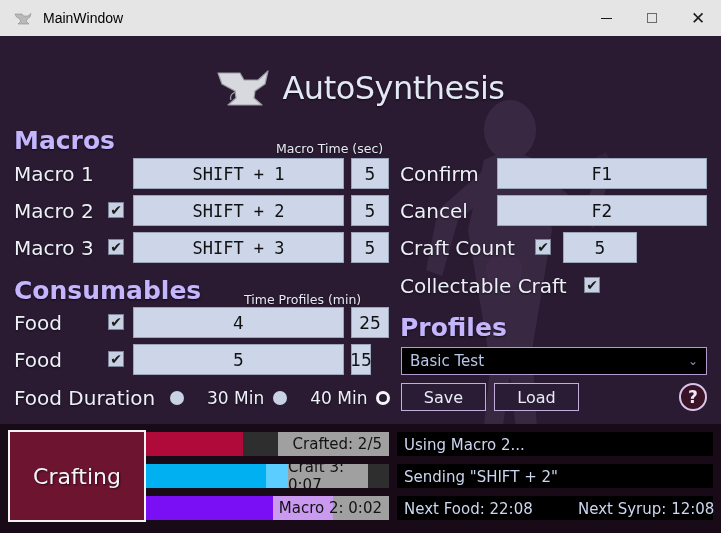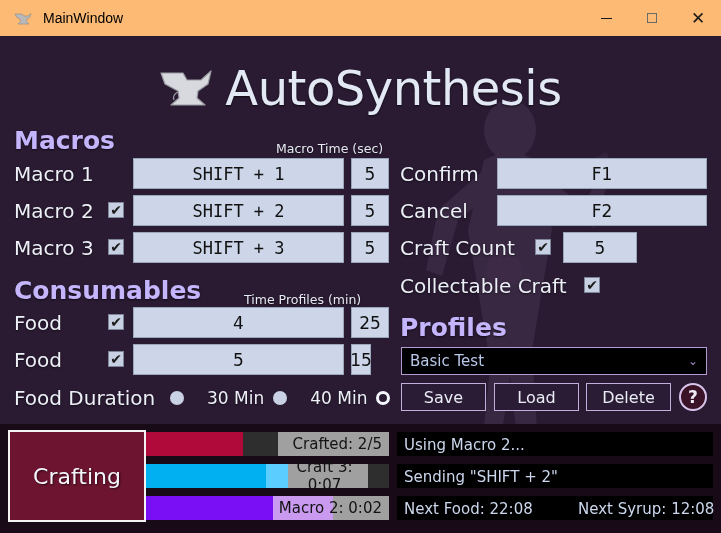--- a/index.html
+++ b/index.html
@@ -7,21 +7,21 @@
     width: 721px; height: 533px;
     overflow: hidden;
     font-family: "DejaVu Sans", sans-serif;
     background: #2a1b33;
   }
   #app { position: relative; width: 721px; height: 533px; background: #2a1b33; }
 
   
   .titlebar {
     position: absolute; left: 0; top: 0; width: 721px; height: 36px;
-    background: #fdba74; display: flex; align-items: center;
+    background: #e5e5e5; display: flex; align-items: center;
   }
   .tb-icon { width: 30px; display: flex; justify-content: center; align-items: center; margin-left: 8px; }
   .tb-title { font-size: 14px; color: #000; font-family: "Liberation Sans", sans-serif; margin-left: 5px; }
   .tb-spacer { flex: 1; }
   .tb-btn {
     width: 46px; height: 36px; display: flex; align-items: center; justify-content: center;
     color: #1a1a1a; font-size: 13px; font-family: "Liberation Sans", sans-serif;
   }
   .tb-btn .glyph-min { display:block; width:11px; height:1px; background:#1a1a1a; }
   .tb-btn .glyph-max { display:block; width:10px; height:10px; border:1px solid #6a6a6a; }
@@ -32,21 +32,21 @@
     position: absolute; left: 380px; top: 60px; width: 330px; height: 400px;
     opacity: 0.16; pointer-events: none; overflow: hidden;
   }
 
   
   .logo {
     position: absolute; left: 0; top: 57px; width: 721px; height: 62px;
     display: flex; align-items: center; justify-content: center; gap: 10px;
   }
   .logo-text {
-    font-size: 48px; font-family: "DejaVu Sans", sans-serif; font-weight: 400;
+    font-size: 32px; font-family: "DejaVu Sans", sans-serif; font-weight: 400;
     color: #e3e8f5; letter-spacing: -0.5px;
     text-shadow: 0 1px 2px rgba(0,0,0,0.65);
   }
 
   
   .heading {
     position: absolute; font-size: 25px; font-weight: bold; color: #c4b5fd;
     font-family: "DejaVu Sans", sans-serif; text-shadow: 0 1px 2px rgba(0,0,0,0.6);
   }
   .sublabel {
@@ -106,21 +106,21 @@
 
   
   .bottombar { position: absolute; left: 0; top: 424px; width: 721px; height: 109px; background: #180a16; }
   .statebtn {
     position: absolute; left: 8px; top: 430px; width: 138px; height: 92px;
     background: #6d1430; border: 2px solid #f2f2f2;
     display: flex; align-items: center; justify-content: center;
     color: #f4f6fb; font-size: 22px; font-family: "DejaVu Sans", sans-serif;
     text-shadow: 1px 1px 2px rgba(0,0,0,0.6);
   }
-  .bar-wrap { position: absolute; height: 24px; text-align: center; }
+  .bar-wrap { position: absolute; height: 24px; }
   .bar-track { position: absolute; left: 0; top: 0; height: 24px; background: #2e2e2e; }
   .bar-fill { position: absolute; left: 0; top: 0; height: 24px; }
   .bar-label {
     position: absolute; top: 0; height: 24px; background: #a0a0a0;
     display: flex; align-items: center; justify-content: flex-end; padding-right: 7px;
     color: #121212; font-size: 15px; font-family: "DejaVu Sans", sans-serif;
   }
   .bar-overlay { position: absolute; top: 0; height: 24px; }
 
   .logline {
@@ -251,21 +251,20 @@
       <i>✔</i>
     </div>
 
   <div class="heading" style="left:400px; top:313px;">Profiles</div>
   <div class="combo" style="left:401px; top:347px; width:306px; height:28px;">
     <span>Basic Test</span>
     <span class="caret">⌄</span>
   </div>
   <div class="pbtn" style="left:401px; top:383px; width:85px; height:28px;">Save</div>
   <div class="pbtn" style="left:494px; top:383px; width:85px; height:28px;">Load</div>
-  <div class="pbtn" style="left:586px; top:383px; width:85px; height:28px;">Delete</div>
   <div class="helpbtn" style="left:679px; top:383px;">?</div>
 
   <div class="bottombar"></div>
 
   <div class="statebtn">Crafting</div>
 
   <div class="bar-wrap" style="left:146px; top:432px; width:243px;">
     <div class="bar-track" style="width:243px;"></div>
     <div class="bar-fill" style="width:40%; background:#b00a3a;"></div>
     <div class="bar-label" style="left:132px; width:111px;">Crafted: 2/5</div>

